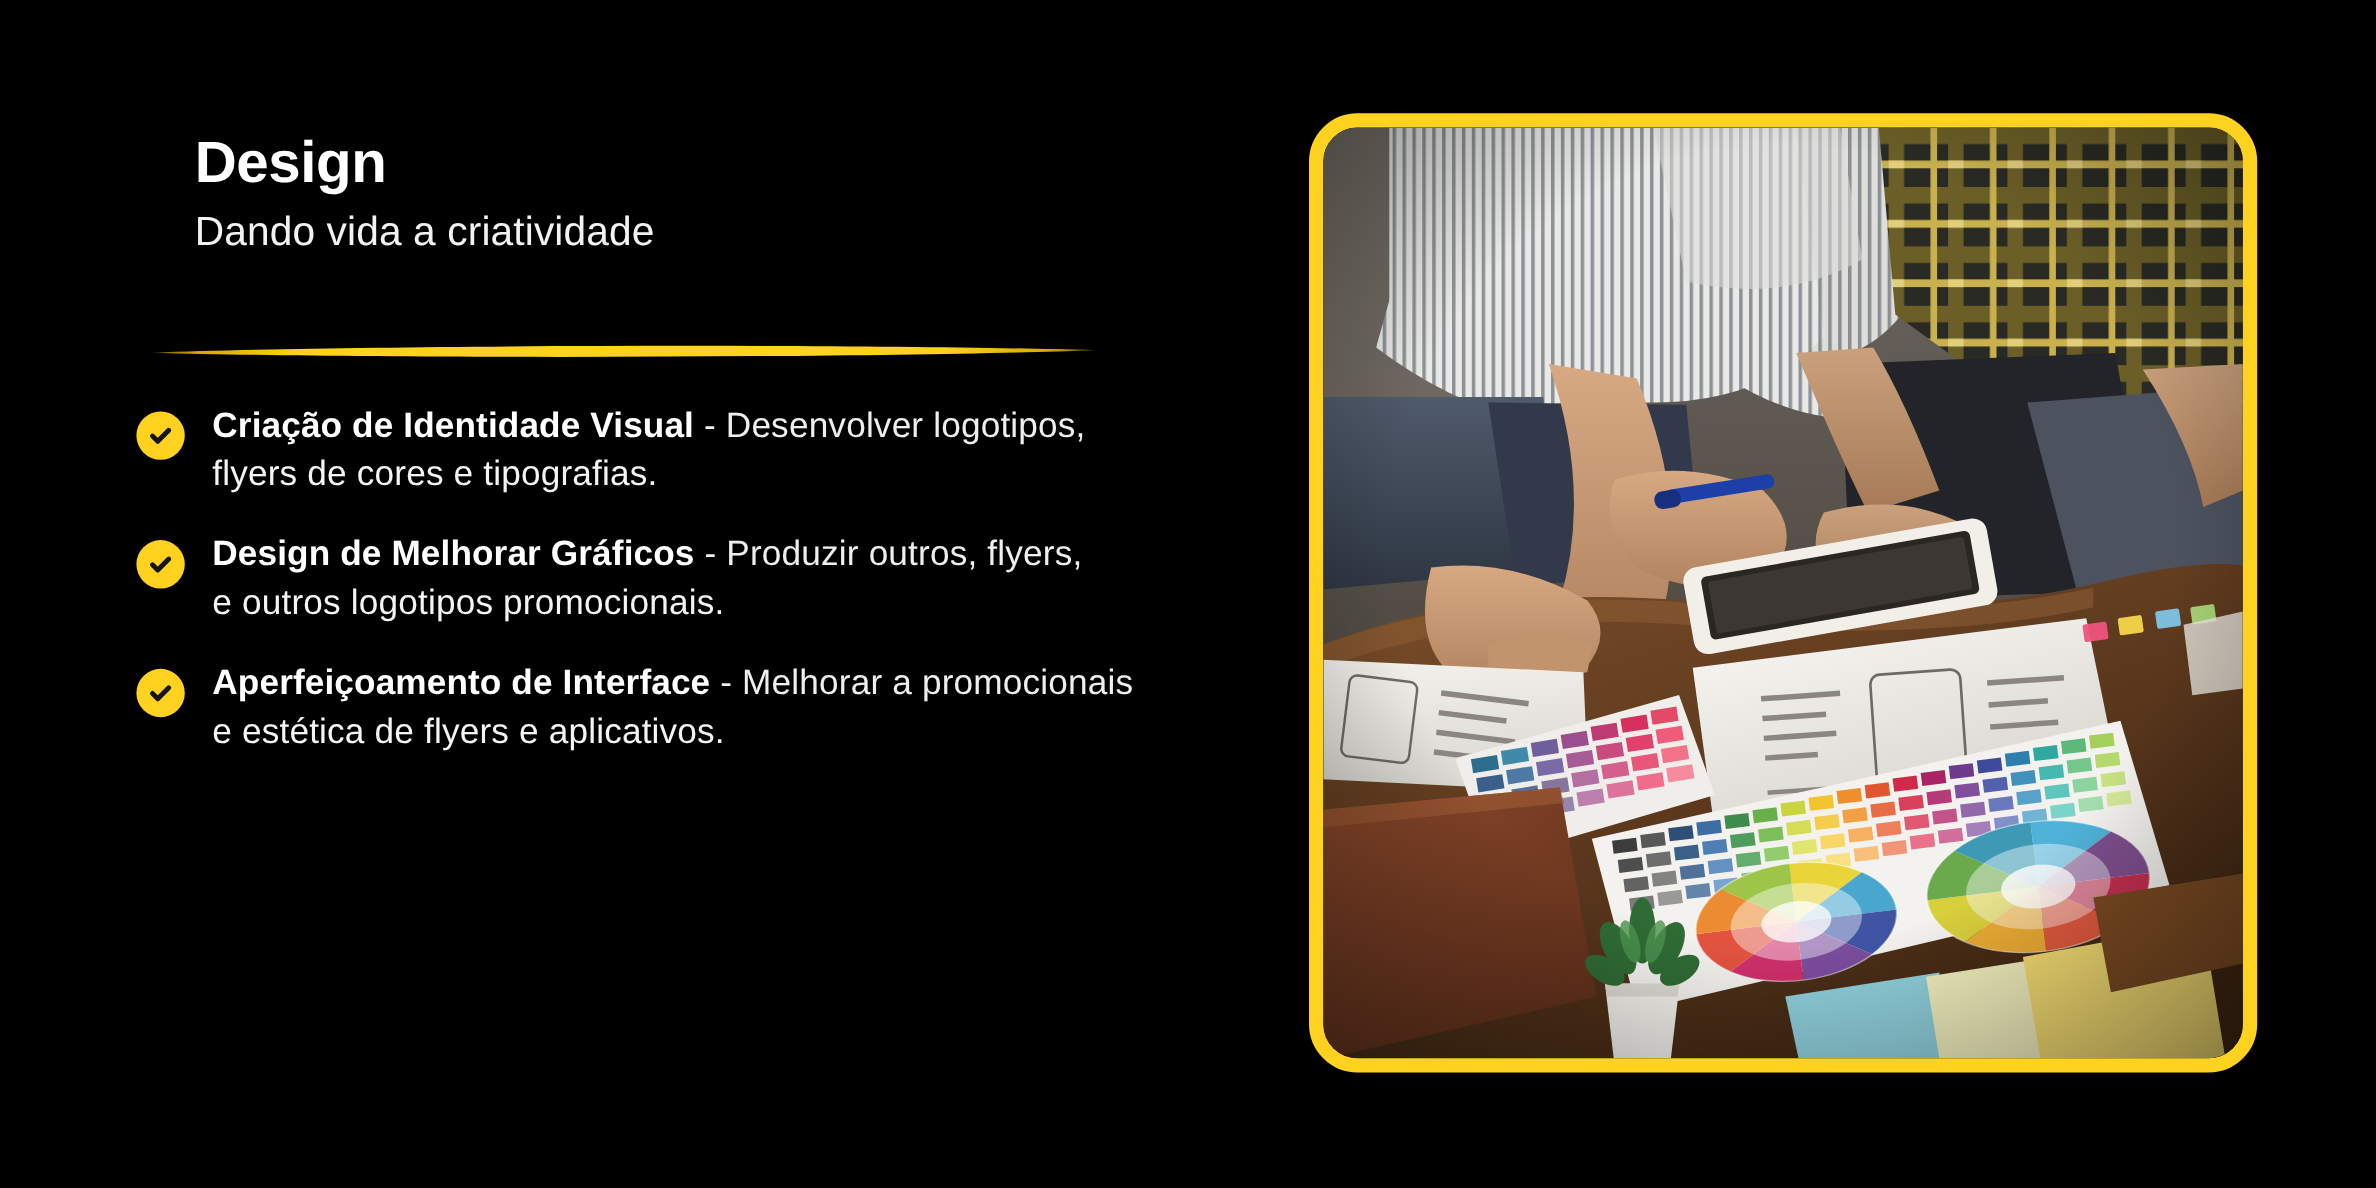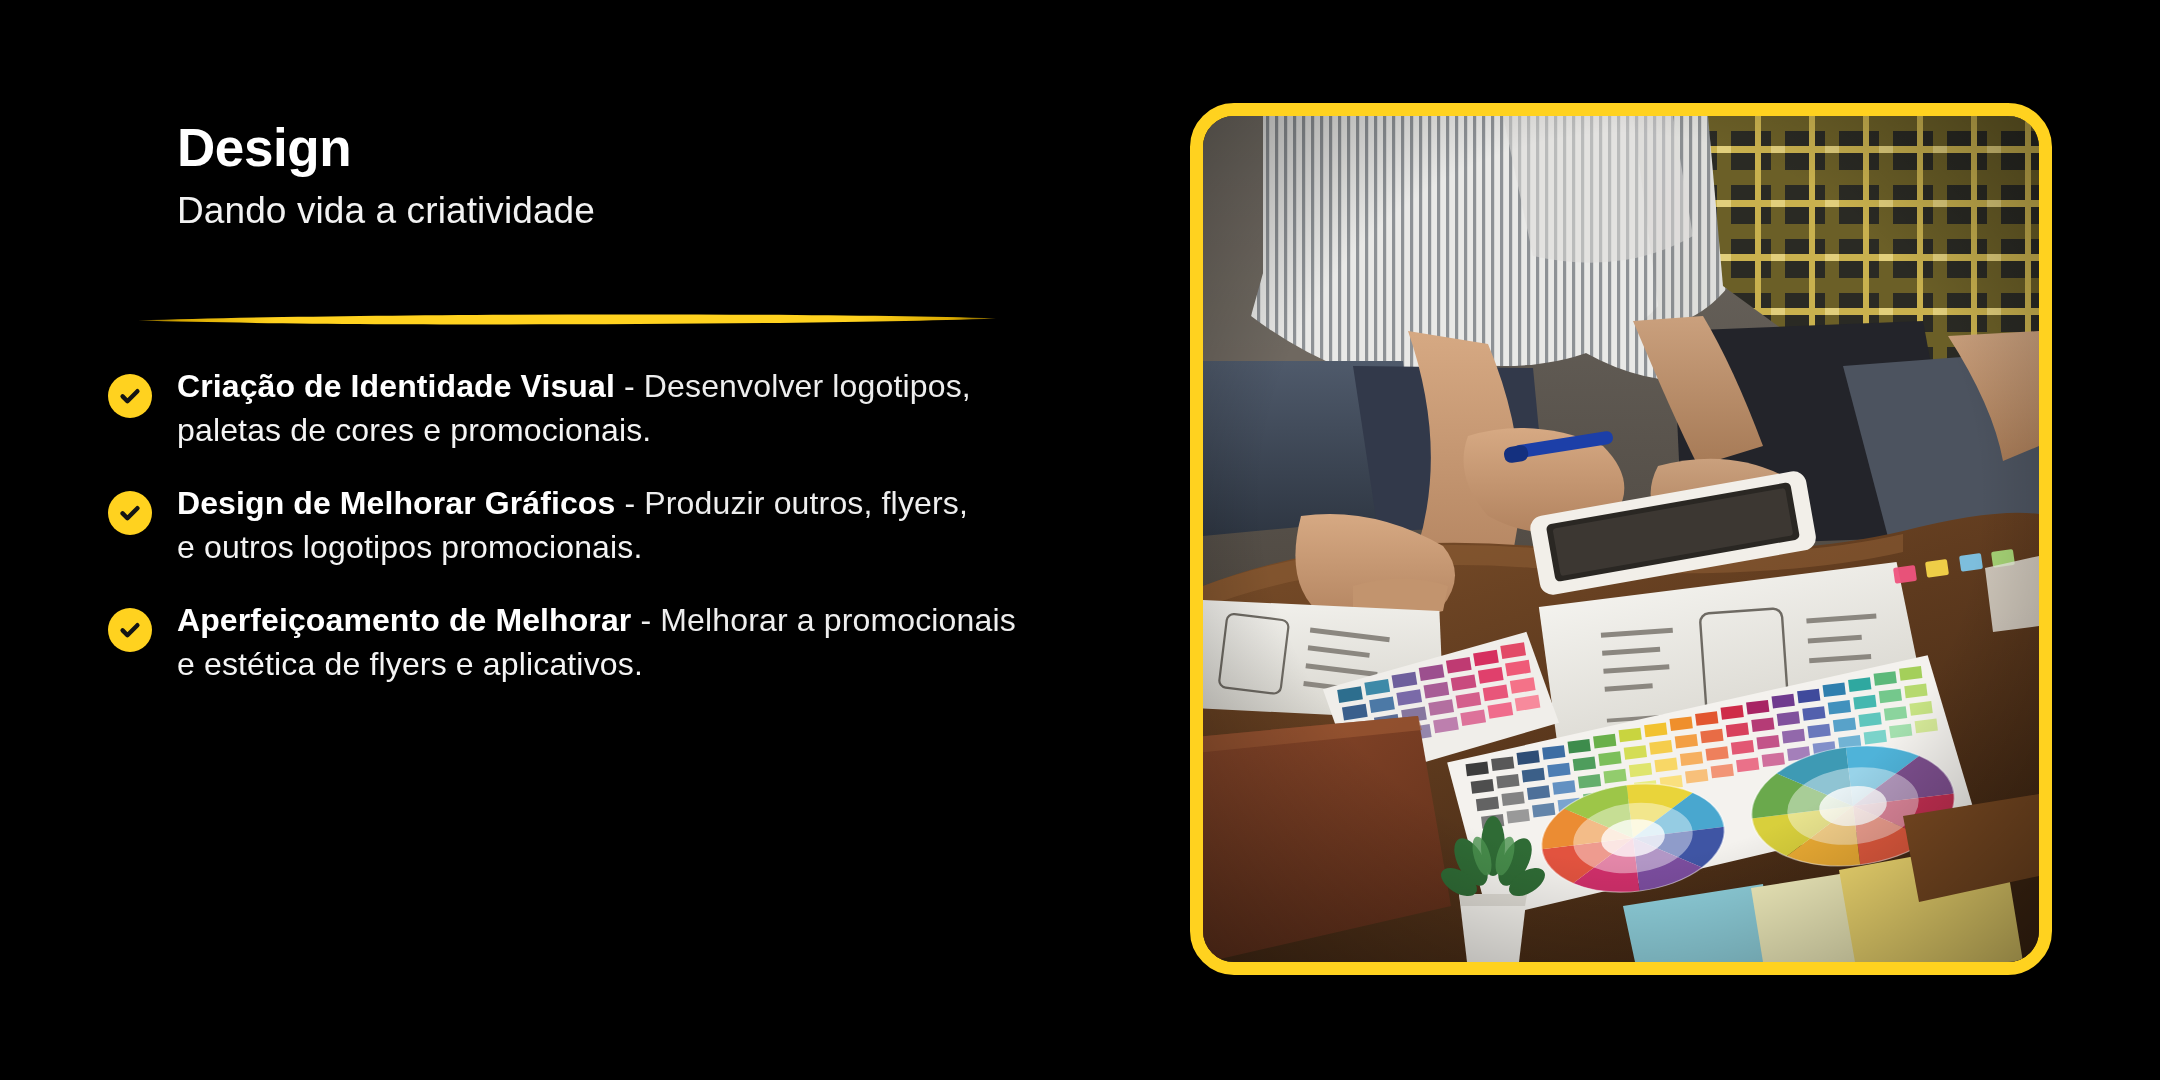--- a/index.html
+++ b/index.html
@@ -56,21 +56,21 @@
     top:303px;
     width:858px;
     height:34px;
     pointer-events:none;
   }
   #divider-wrap svg { display:block; width:100%; height:100%; }
 
   
   #feature-list {
     position:absolute;
-    left:108px;
+    left:124px;
     top:365px;
     width:1000px;
   }
 
   .feature-item {
     position:relative;
     padding-left:69px;
     margin-bottom:30px;
   }
   .feature-item:last-child { margin-bottom:0; }
@@ -156,21 +156,21 @@
   <div id="feature-list">
 
     <div class="feature-item">
       <span class="check-badge">
         <svg width="26" height="26" viewBox="0 0 26 26" aria-hidden="true">
           <path d="M5.6 13.4 L10.4 18.2 L20.4 8.2" fill="none" stroke="#141414" stroke-width="4.4" stroke-linecap="round" stroke-linejoin="round"></path>
         </svg>
       </span>
       <div class="feature-text">
         <span class="lead">Criação de Identidade Visual</span><span class="dash"> - </span><span class="tail">Desenvolver logotipos,</span>
-        <span class="line2">paletas de cores e promocionais.</span>
+        <span class="line2">flyers de cores e tipografias.</span>
       </div>
     </div>
 
     <div class="feature-item">
       <span class="check-badge">
         <svg width="26" height="26" viewBox="0 0 26 26" aria-hidden="true">
           <path d="M5.6 13.4 L10.4 18.2 L20.4 8.2" fill="none" stroke="#141414" stroke-width="4.4" stroke-linecap="round" stroke-linejoin="round"></path>
         </svg>
       </span>
       <div class="feature-text">
@@ -179,21 +179,21 @@
       </div>
     </div>
 
     <div class="feature-item">
       <span class="check-badge">
         <svg width="26" height="26" viewBox="0 0 26 26" aria-hidden="true">
           <path d="M5.6 13.4 L10.4 18.2 L20.4 8.2" fill="none" stroke="#141414" stroke-width="4.4" stroke-linecap="round" stroke-linejoin="round"></path>
         </svg>
       </span>
       <div class="feature-text">
-        <span class="lead">Aperfeiçoamento de Melhorar</span><span class="dash"> - </span><span class="tail">Melhorar a promocionais</span>
+        <span class="lead">Aperfeiçoamento de Interface</span><span class="dash"> - </span><span class="tail">Melhorar a promocionais</span>
         <span class="line2">e estética de flyers e aplicativos.</span>
       </div>
     </div>
 
   </div>
 
   <div id="photo-card">
     <div id="photo-inner" aria-label="Duas pessoas sentadas a uma mesa de madeira com tablet, cartelas de cores, círculos cromáticos, papéis de wireframe, caderno, vaso de planta e notas adesivas">
       <svg viewBox="0 0 836 846" preserveAspectRatio="xMidYMid slice" aria-hidden="true">
         <defs>

